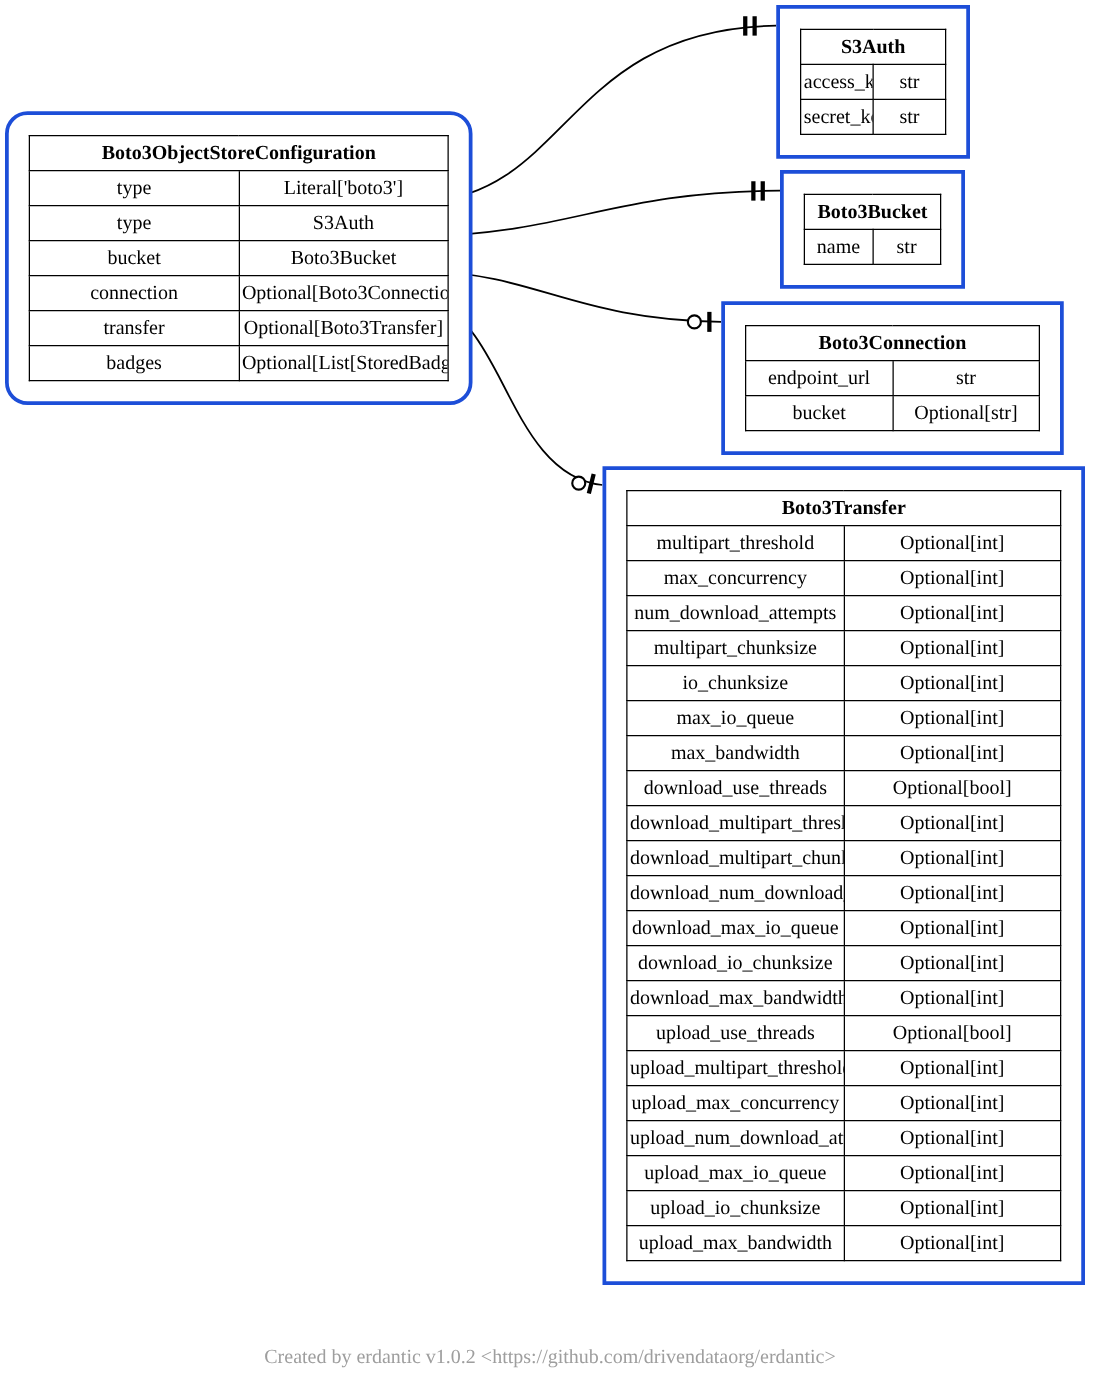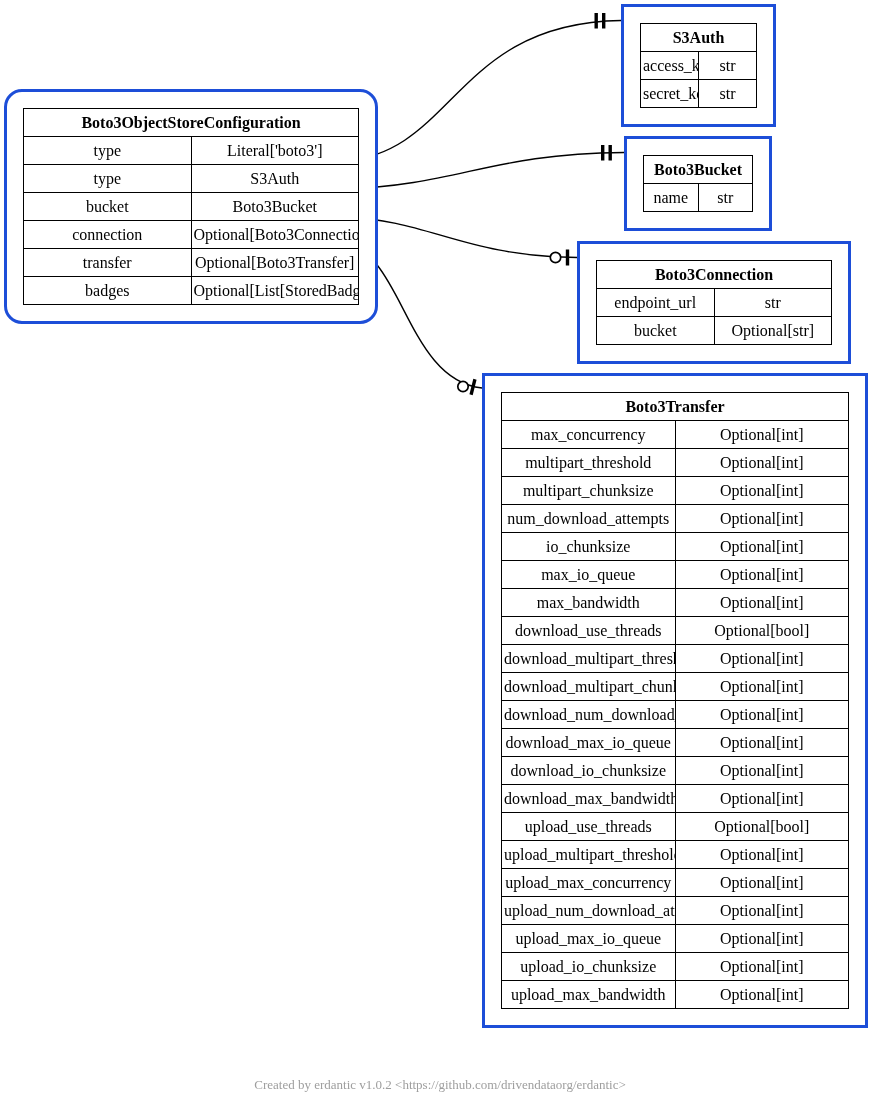--- a/index.html
+++ b/index.html
@@ -61,21 +61,21 @@
   #ent-connection td:first-child { width: 99px; }
 
   #ent-transfer          { left: 482px; top: 373px; }
   #ent-transfer table    { width: 348px; }
   #ent-transfer td:first-child { width: 273px; }
 
   .footer {
     position: absolute;
     left: 0; top: 1077px; width: 880px;
     text-align: center;
-    font-size: 13px;
+    font-size: 16px;
     color: #9e9e9e;
   }
 </style>
 </head>
 <body>
 
 <svg id="edge-layer" viewBox="0 0 880 1104" xmlns="http://www.w3.org/2000/svg">
 
   <path class="edge-path" d="M 344 161 C 455 153, 455 23, 621 20.5"></path>
 
@@ -197,33 +197,33 @@
 
 <div class="entity" id="ent-transfer">
   <table>
     <thead>
         <tr>
           <th colspan="2">Boto3Transfer</th>
         </tr>
       </thead>
     <tbody>
         <tr>
+          <td>multipart_threshold</td>
+          <td>Optional[int]</td>
+        </tr>
+        <tr>
           <td>max_concurrency</td>
           <td>Optional[int]</td>
         </tr>
         <tr>
-          <td>multipart_threshold</td>
+          <td>num_download_attempts</td>
           <td>Optional[int]</td>
         </tr>
         <tr>
           <td>multipart_chunksize</td>
-          <td>Optional[int]</td>
-        </tr>
-        <tr>
-          <td>num_download_attempts</td>
           <td>Optional[int]</td>
         </tr>
         <tr>
           <td>io_chunksize</td>
           <td>Optional[int]</td>
         </tr>
         <tr>
           <td>max_io_queue</td>
           <td>Optional[int]</td>
         </tr>

